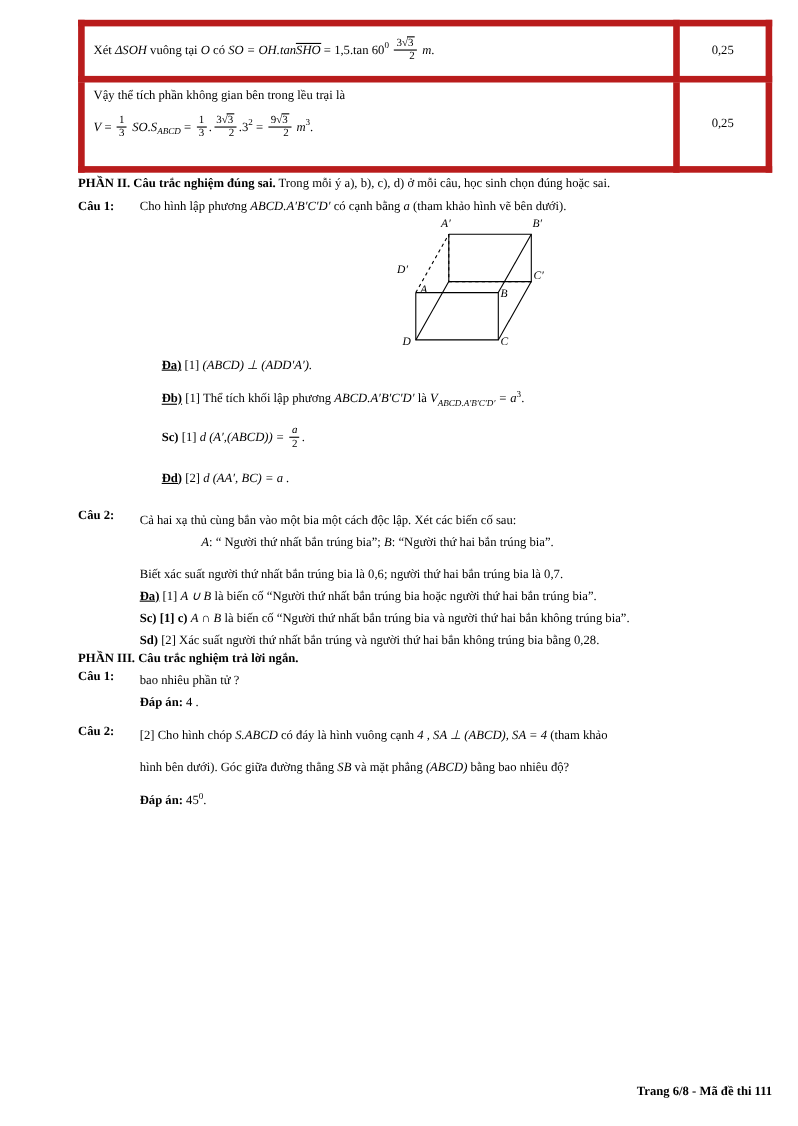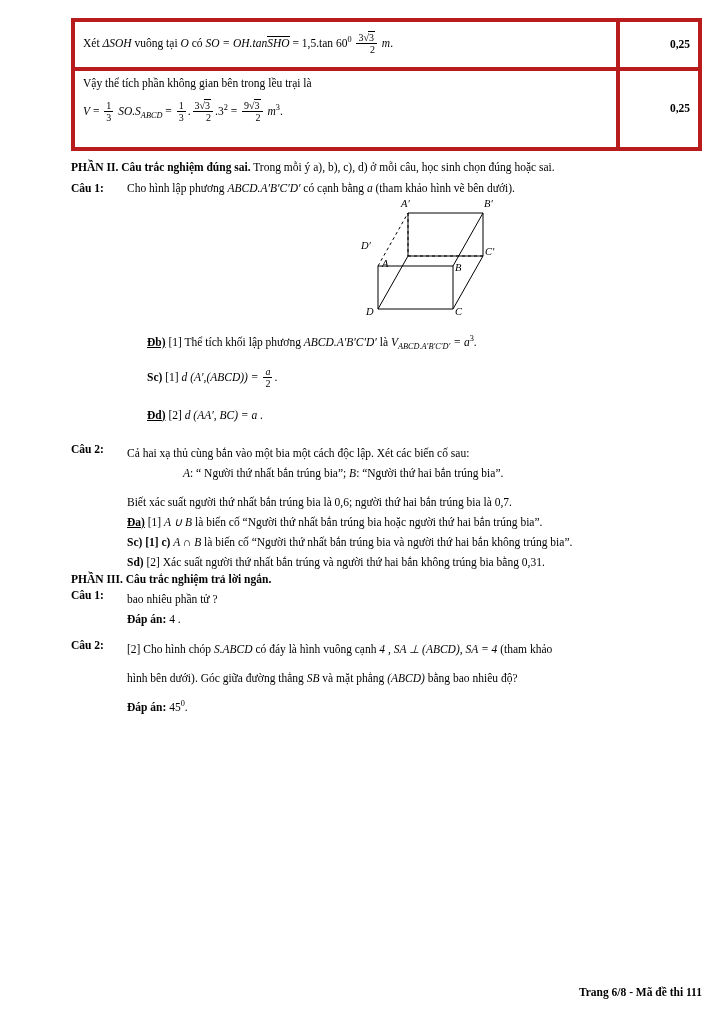--- a/index.html
+++ b/index.html
@@ -18,28 +18,28 @@
     padding:0;
   }
   
   .tbl{
     position:absolute;
     left:71px; top:18px;
     width:631px;
     border-collapse:collapse;
   }
   .tbl td{
-    border:4px solid #b91c1c;
+    border:6px solid #b91c1c;
     vertical-align:top;
     padding:6px 8px 8px 8px;
   }
   .tbl td.score{
     width:62px;
-    text-align:right;
-    font-weight:bold;
+    text-align:center;
+    font-weight:normal;
     vertical-align:middle;
     font-size:11.5px;
   }
   .row1 .cellmain{height:31px;}
   .row2 .cellmain{height:62px;}
   
   .content{
     position:absolute;
     left:71px;
     top:0;
@@ -212,20 +212,25 @@
         <span class="lab" style="left:151px;top:2px;">B′</span>
         <span class="lab" style="left:152px;top:50px;">C′</span>
         <span class="lab" style="left:28px;top:44px;">D′</span>
         <span class="lab" style="left:49px;top:62px;">A</span>
         <span class="lab" style="left:122px;top:66px;">B</span>
         <span class="lab" style="left:122px;top:110px;">C</span>
         <span class="lab" style="left:33px;top:110px;">D</span>
       </div>
     </div>
 
+    <p class="indent2" style="margin-top:6px;">
+      <span class="bold" style="text-decoration:underline;">Đa)</span>
+      <span>[1]</span>
+      <span class="ms">(ABCD) ⊥ (ADD′A′).</span>
+    </p>
 
     <p class="indent2" style="margin-top:16px;">
       <span class="bold" style="text-decoration:underline;">Đb)</span>
       <span>[1]</span>
       <span>Thể tích khối lập phương</span>
       <span class="ms">ABCD.A′B′C′D′</span>
       <span>là</span>
       <span class="ms">V</span><span class="ms sub">ABCD.A′B′C′D′</span>
       <span class="ms">= a</span><span class="sup">3</span><span>.</span>
     </p>
@@ -263,21 +268,21 @@
         </div>
         <div>
           <span class="bold">Sc)</span>
           <span class="bold">[1] c)</span>
           <span class="ms">A ∩ B</span>
           <span>là biến cố “Người thứ nhất bắn trúng bia và người thứ hai bắn không trúng bia”.</span>
         </div>
         <div>
           <span class="bold">Sd)</span>
           <span>[2]</span>
-          <span>Xác suất người thứ nhất bắn trúng và người thứ hai bắn không trúng bia bằng 0,31.</span>
+          <span>Xác suất người thứ nhất bắn trúng và người thứ hai bắn không trúng bia bằng 0,28.</span>
         </div>
       </div>
     </div>
 
     <p class="bold" style="margin-top:1px;">PHẦN III. Câu trắc nghiệm trả lời ngắn.</p>
 
     <div class="hang" style="margin-top:4px;">
       <div class="lbl">Câu 1:</div>
       <div class="body ln">
         <div>bao nhiêu phần tử ?</div>

